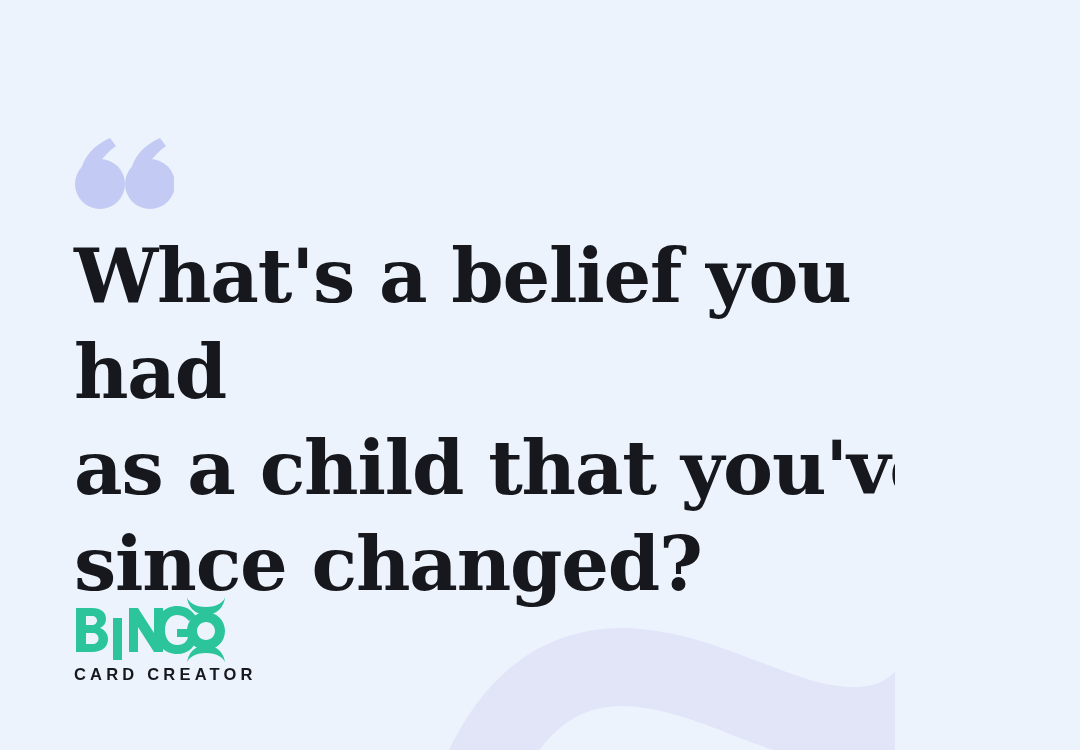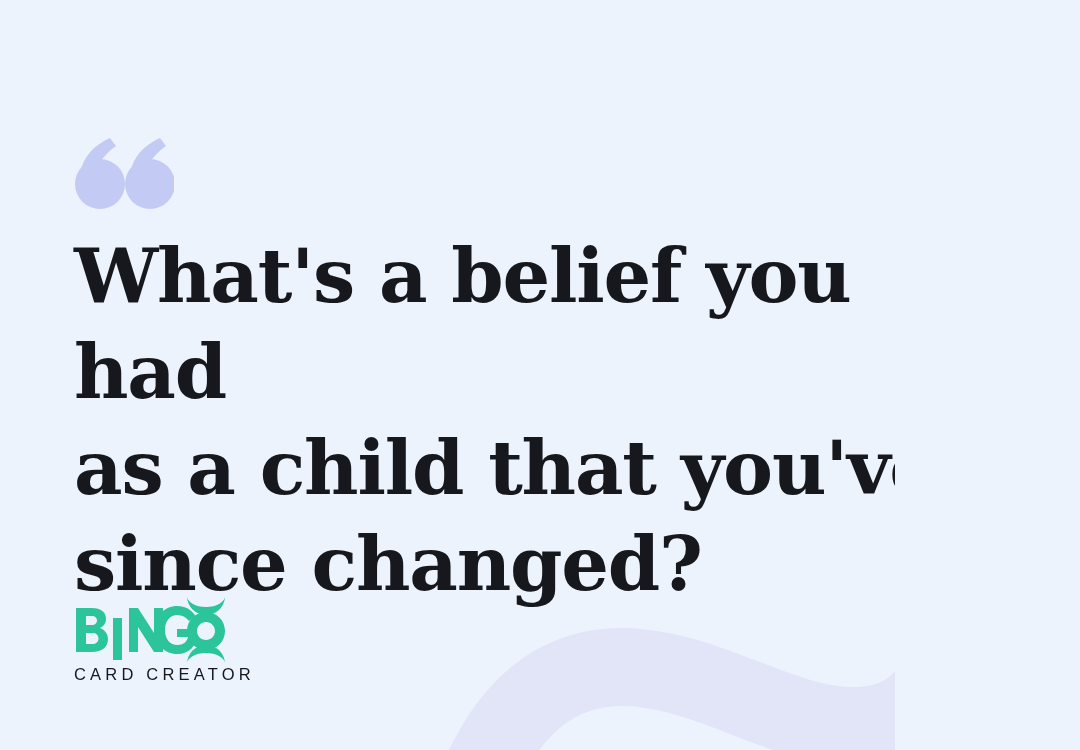--- a/index.html
+++ b/index.html
@@ -66,21 +66,21 @@
   }
   .logo-mark {
     display: block;
     width: 154px;
     height: 72px;
   }
   .logo-sub {
     display: block;
     margin-top: 1px;
     font-family: "Liberation Sans", sans-serif;
-    font-weight: 400;
+    font-weight: 700;
     font-size: 16.5px;
     letter-spacing: 4.2px;
     color: #17181D;
     white-space: nowrap;
   }
 </style>
 </head>
 <body>
 
 <div class="card">

